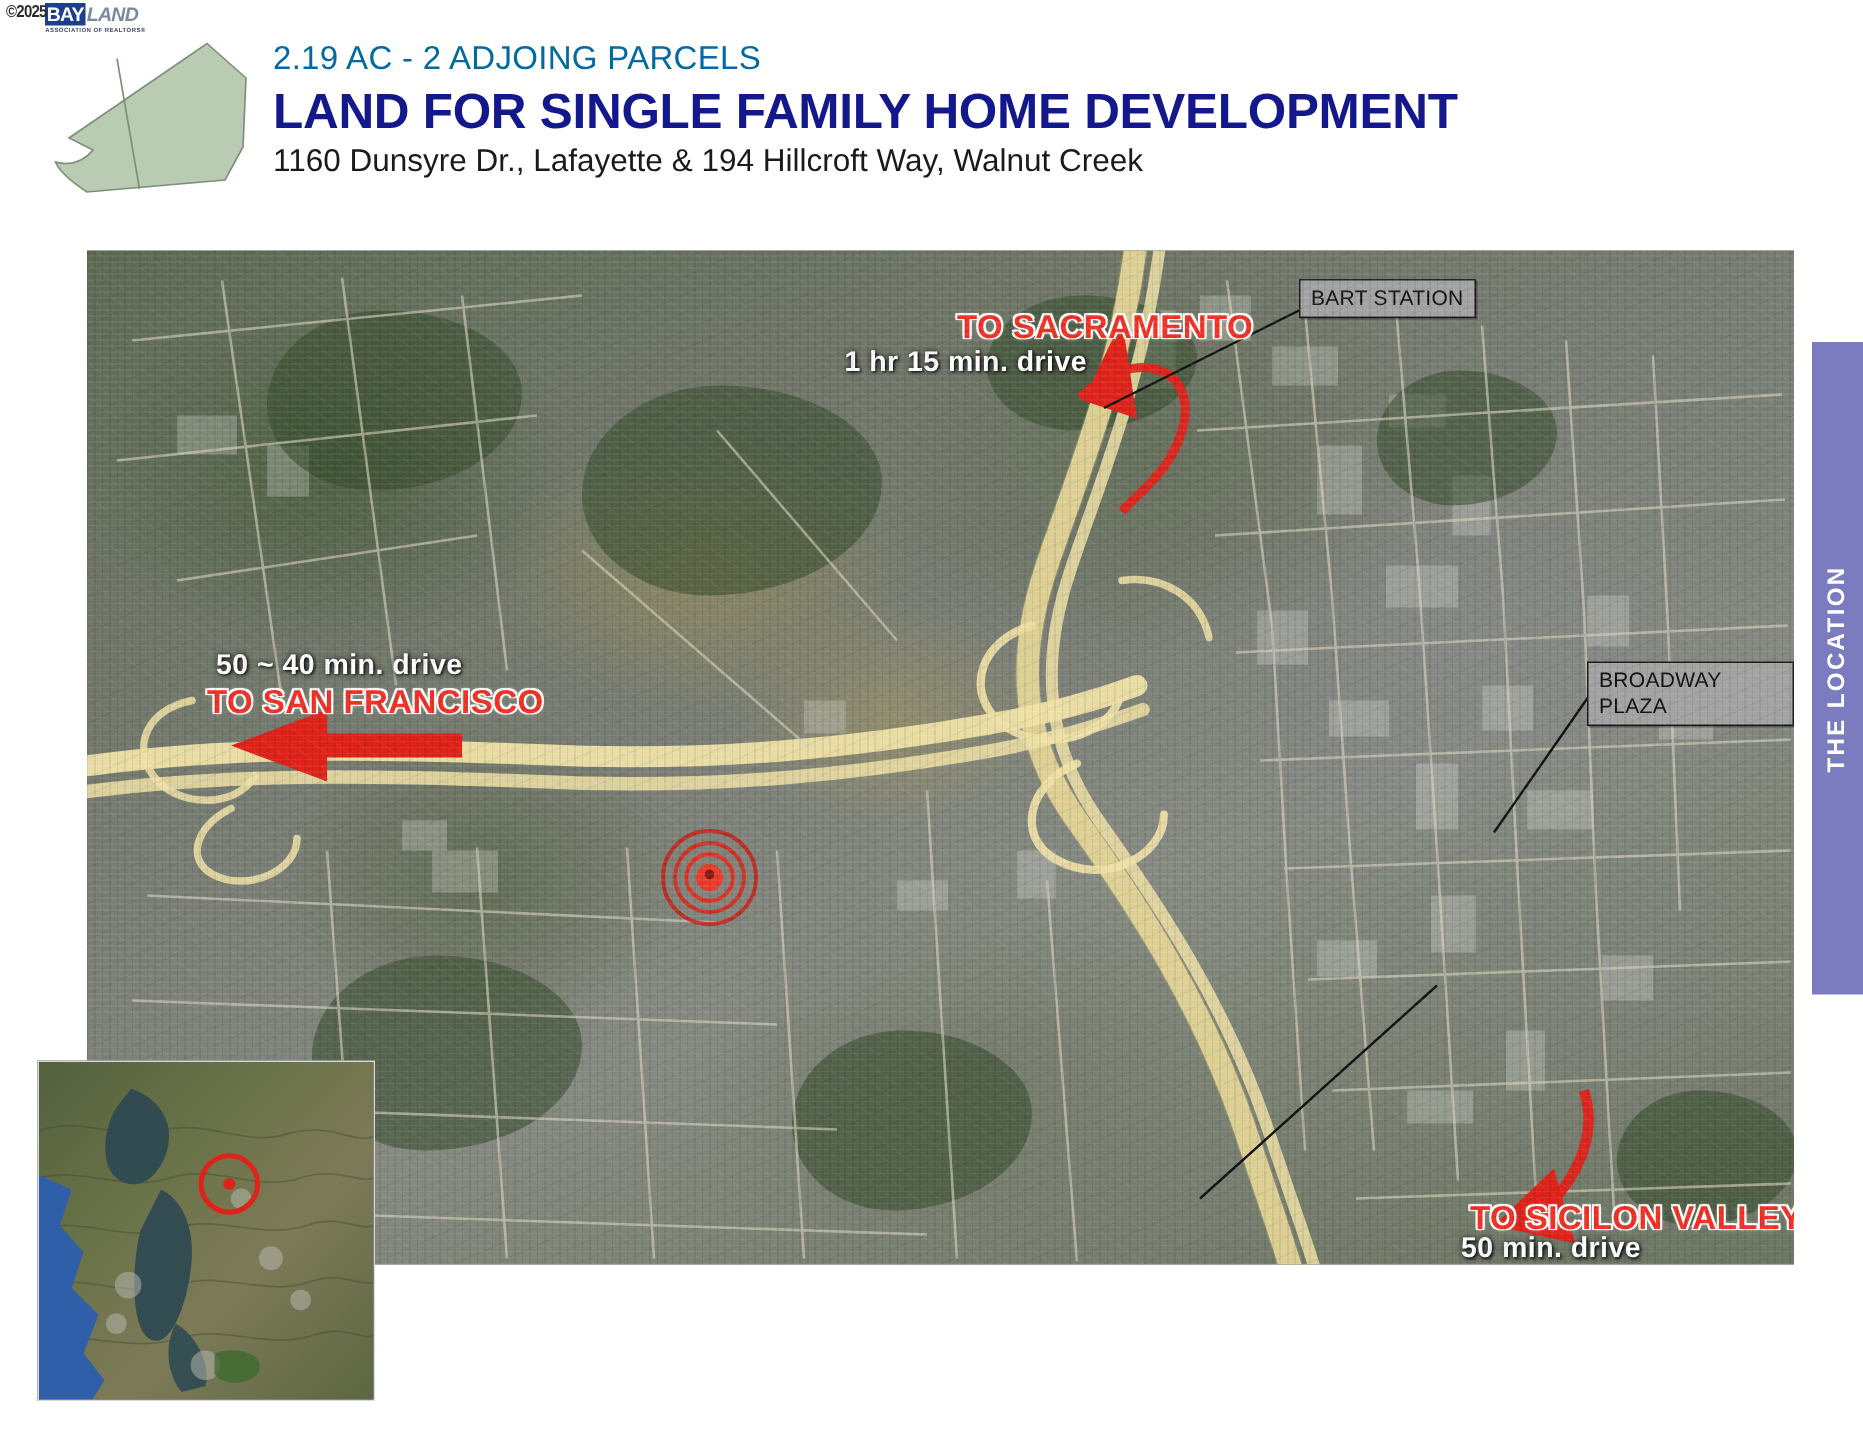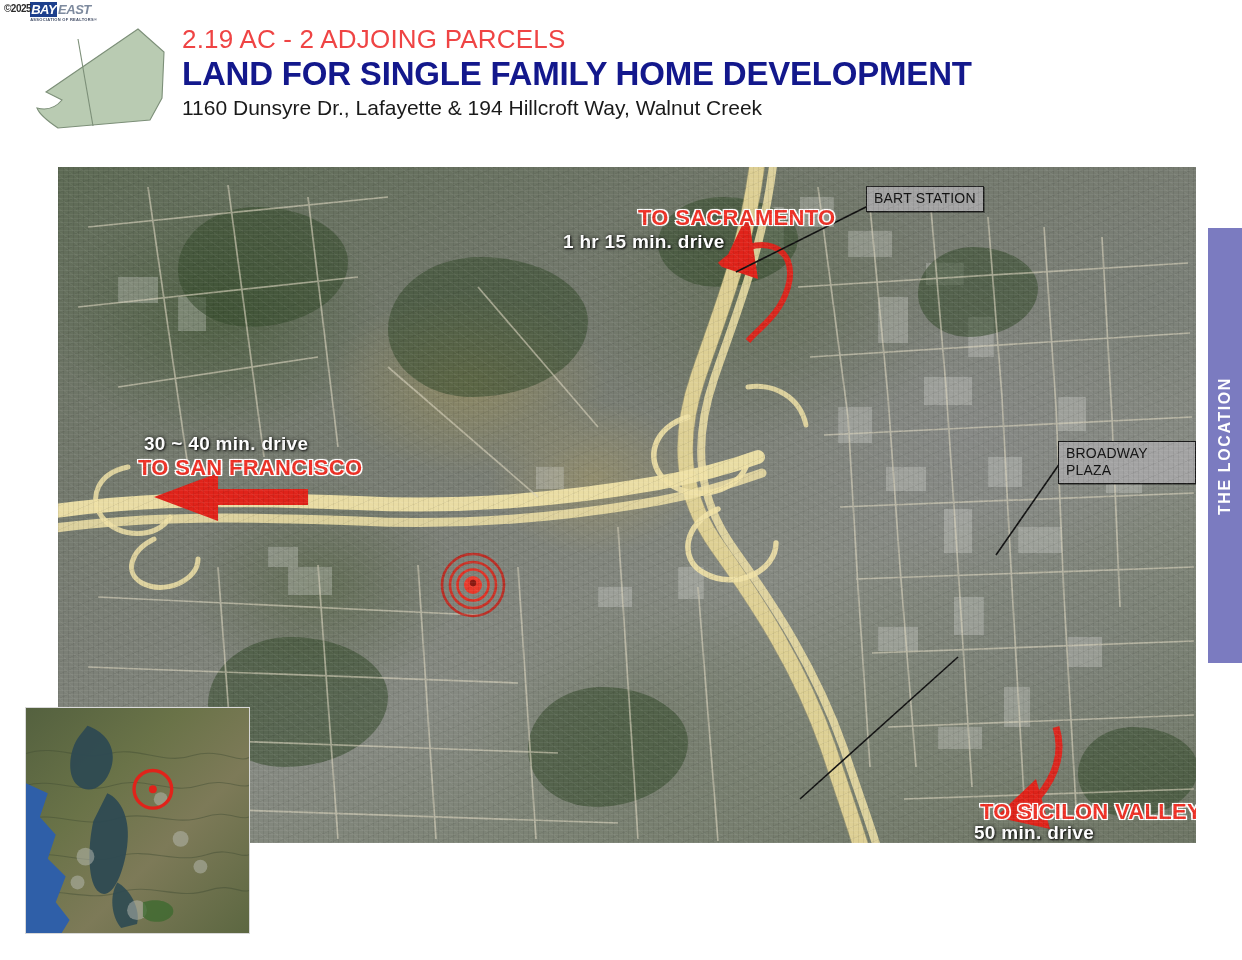--- a/index.html
+++ b/index.html
@@ -24,37 +24,37 @@
   }
   .brand-copy {
     font-size: 10px; font-weight: bold; color: #2b2b2b;
     letter-spacing: -0.5px; line-height: 14px;
     transform: scaleY(1.15);
   }
   .brand-mark { display: flex; flex-direction: column; margin-left: -1px; }
   .brand-mark-row { display: flex; align-items: center; }
   .brand-bay {
     background: #1d3f8c; color: #ffffff;
-    font-size: 13px; font-weight: 900; font-style: italic;
+    font-size: 13px; font-weight: 900; 
     padding: 0 1px; line-height: 15px; letter-spacing: -0.5px;
   }
   .brand-east {
     color: #7d8a9e; font-size: 13px; font-weight: 900; font-style: italic;
     line-height: 15px; letter-spacing: -0.5px; margin-left: 1px;
   }
   .brand-sub {
     font-size: 4px; font-weight: bold; color: #3f4a63;
     letter-spacing: 0.3px; margin-top: 0px; text-align: center;
   }
 
   .parcel-shape { position: absolute; left: 22px; top: 26px; }
 
   .title-block { position: absolute; left: 182px; top: 26px; }
   .title-eyebrow {
-    font-size: 26px; color: #ef4444; letter-spacing: 0.2px;
+    font-size: 22px; color: #0369a1; letter-spacing: 0.2px;
     font-weight: 400; line-height: 26px; white-space: nowrap;
   }
   .title-main {
     font-size: 33px; color: #13188c; font-weight: 900;
     letter-spacing: -0.2px; line-height: 40px; white-space: nowrap;
     margin-top: 2px;
   }
   .title-sub {
     font-size: 21px; color: #1a1a1a; font-weight: 400;
     line-height: 26px; white-space: nowrap; margin-top: 1px;
@@ -168,21 +168,21 @@
 </head>
 <body>
 
 <div id="page">
 
   <div class="brand-logo">
     <span class="brand-copy">©2025</span>
     <span class="brand-mark">
       <span class="brand-mark-row">
         <span class="brand-bay">BAY</span>
-        <span class="brand-east">EAST</span>
+        <span class="brand-east">LAND</span>
       </span>
       <span class="brand-sub">ASSOCIATION OF REALTORS®</span>
     </span>
   </div>
 
   <svg class="parcel-shape" width="150" height="104" viewBox="0 0 150 104">
     <path d="M116 3 L142 26 L140 72 L128 94 L36 102 Q18 90 15 82 Q30 86 40 74 L24 66 Z" fill="#b9cbb2" stroke="#7c8f78" stroke-width="1.1"></path>
     <path d="M56 13 L71 100" fill="none" stroke="#7c8f78" stroke-width="1.1"></path>
   </svg>
 
@@ -313,21 +313,21 @@
         <circle cx="33" cy="33" r="31" fill="none" stroke="#c62118" stroke-width="2.6" opacity=".85"></circle>
         <circle cx="33" cy="33" r="23" fill="none" stroke="#d42a1e" stroke-width="2.6" opacity=".9"></circle>
         <circle cx="33" cy="33" r="15.5" fill="none" stroke="#e03225" stroke-width="2.6"></circle>
         <circle cx="33" cy="33" r="9" fill="#ea3a2b"></circle>
         <circle cx="33" cy="31" r="3.2" fill="#8b1a12"></circle>
       </svg>
 
       <div class="lbl lbl-red" style="left:580px;top:38px;">TO SACRAMENTO</div>
       <div class="lbl lbl-white" style="left:505px;top:64px;">1 hr 15 min. drive</div>
 
-      <div class="lbl lbl-white" style="left:86px;top:266px;">30 ~ 40 min. drive</div>
+      <div class="lbl lbl-white" style="left:86px;top:266px;">50 ~ 40 min. drive</div>
       <div class="lbl lbl-red" style="left:80px;top:288px;">TO SAN FRANCISCO</div>
 
       <div class="lbl lbl-red" style="left:922px;top:632px;">TO SICILON VALLEY</div>
       <div class="lbl lbl-white" style="left:900px;top:655px;padding-left:16px;">50 min. drive</div>
 
       <div class="callout" style="left:808px;top:19px;">BART STATION</div>
 
       <div class="callout" style="left:1000px;top:274px;">BROADWAY PLAZA</div>
 
 

